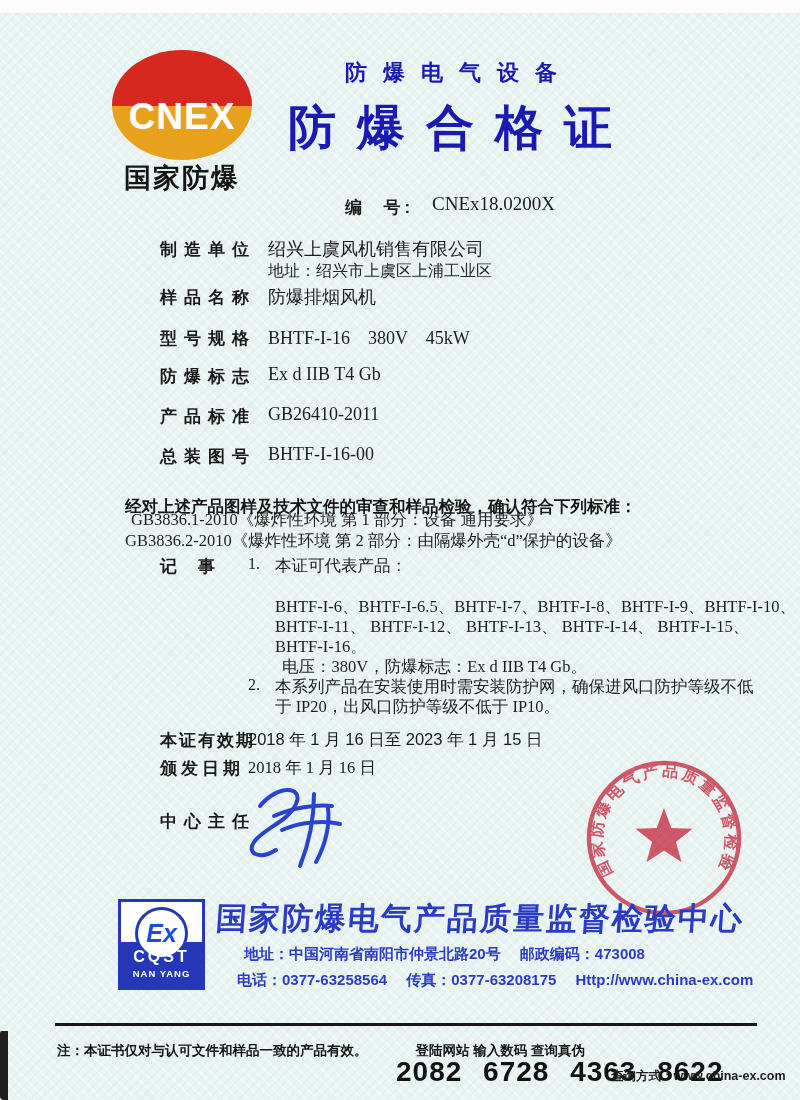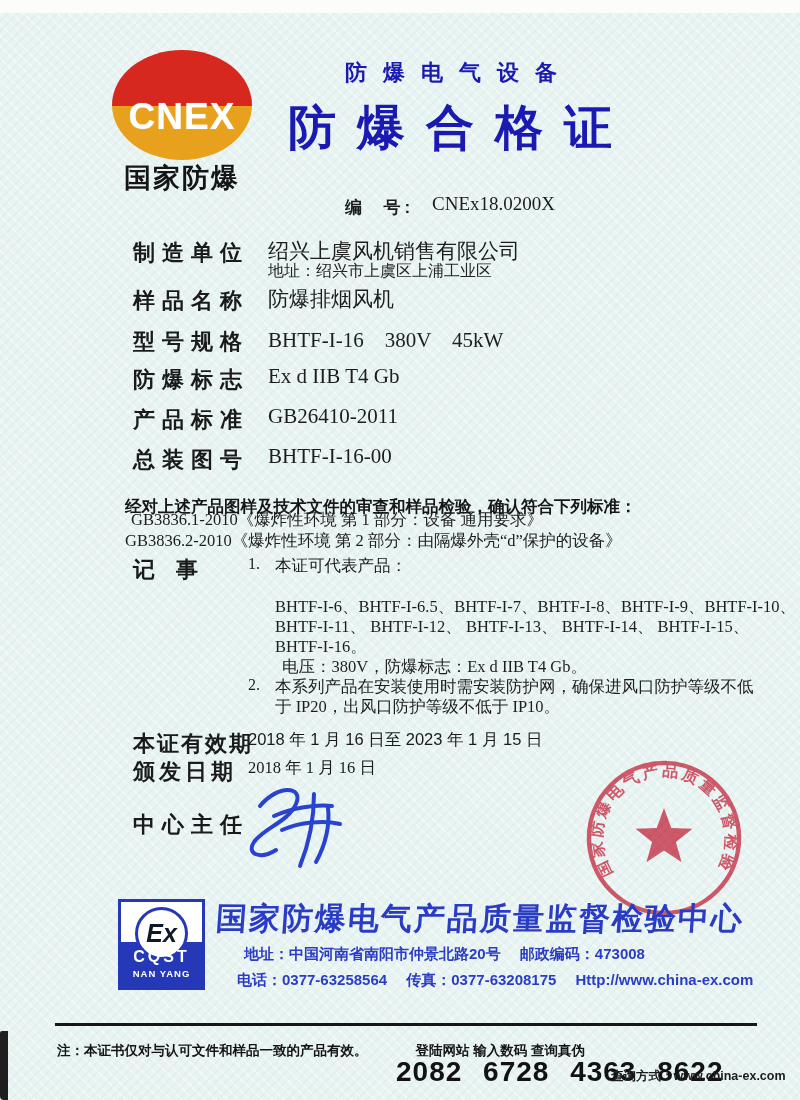--- a/index.html
+++ b/index.html
@@ -25,22 +25,22 @@
     font-size:27px;font-weight:bold;color:#151515;letter-spacing:2px;}
 
   
   .hdr-sub{left:345px;top:58px;font-size:22px;font-weight:bold;color:#1a1ab2;letter-spacing:16px;white-space:nowrap;}
   .hdr-title{left:288px;top:96px;font-size:48px;font-weight:bold;color:#1a1ab2;letter-spacing:21px;white-space:nowrap;}
 
   
   .certno-label{left:345px;top:196px;font-size:17px;font-weight:bold;color:#1c1c1c;letter-spacing:4px;white-space:pre;}
   .certno-value{left:432px;top:193px;font-size:19px;color:#1c1c1c;font-family:"Liberation Serif",serif;}
 
-  .flabel{left:133px;font-size:22px;font-weight:bold;color:#1a1a1a;letter-spacing:7px;white-space:nowrap;}
-  .fvalue{left:268px;font-size:21px;color:#1d1d1d;font-family:"Liberation Serif",serif;white-space:nowrap;}
+  .flabel{left:160px;font-size:17px;font-weight:bold;color:#1a1a1a;letter-spacing:7px;white-space:nowrap;}
+  .fvalue{left:268px;font-size:18px;color:#1d1d1d;font-family:"Liberation Serif",serif;white-space:nowrap;}
   .faddr{left:268px;font-size:16px;color:#242424;font-family:"Liberation Serif",serif;white-space:nowrap;}
 
   .std-intro{left:125px;top:487px;font-size:16.5px;font-weight:bold;color:#161616;white-space:nowrap;margin-top:9px;}
   .std-item{font-size:16.5px;color:#1d1d1d;font-family:"Liberation Serif",serif;white-space:nowrap;}
 
   .rem-no{font-size:16px;color:#1d1d1d;font-family:"Liberation Serif",serif;}
   .rem-line{left:275px;font-size:16.5px;color:#1d1d1d;font-family:"Liberation Serif",serif;white-space:nowrap;}
 
   .date-value{left:248px;font-size:16.5px;color:#1a1a1a;white-space:nowrap;}
 
@@ -48,21 +48,21 @@
   .signature{left:230px;top:778px;}
 
   
   .seal{left:582px;top:758px;mix-blend-mode:multiply;opacity:0.9;}
 
   
   .badge{left:118px;top:899px;width:87px;height:91px;background:#ffffff;border:3px solid #2438b8;box-sizing:border-box;}
   .badge-blue{position:absolute;left:0;top:40px;width:81px;height:45px;background:#2438b8;}
   .badge-circle{position:absolute;left:14px;top:5px;width:47px;height:47px;border-radius:50%;
     background:#ffffff;border:3px solid #2438b8;display:flex;align-items:center;justify-content:center;}
-  .badge-ex{color:#0f172a;font-weight:bold;font-style:italic;font-size:25px;}
+  .badge-ex{color:#1d4ed8;font-weight:bold;font-style:italic;font-size:25px;}
   .badge-cqst{position:absolute;left:0;top:46px;width:81px;text-align:center;color:#ffffff;
     font-size:16px;font-weight:bold;letter-spacing:3px;}
   .badge-ny{position:absolute;left:0;top:66px;width:81px;text-align:center;color:#ffffff;
     font-size:9.5px;font-weight:bold;letter-spacing:1px;}
 
   .footer-org{left:216px;top:898px;font-size:31px;font-weight:bold;color:#2b3cc4;
     letter-spacing:2px;white-space:nowrap;transform:skewX(-4deg);}
   .footer-line{font-size:15px;font-weight:bold;color:#2b3cc4;white-space:nowrap;}
 
   .divider{left:55px;top:1023px;width:702px;height:3px;background:#171717;}

